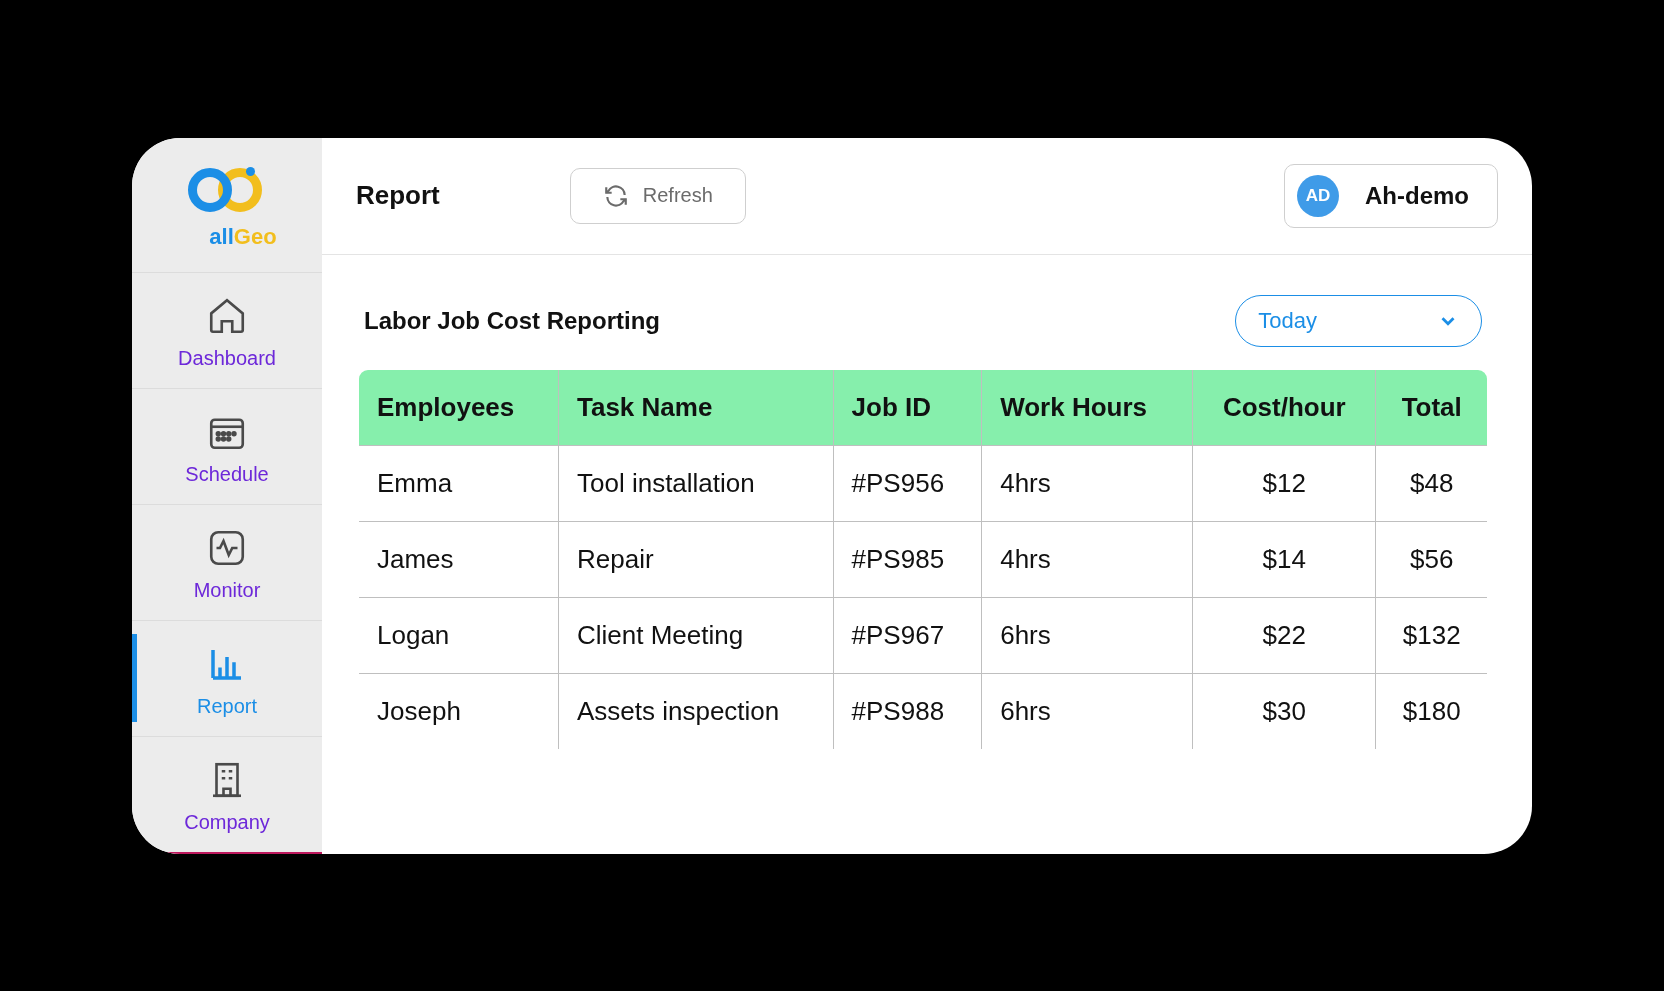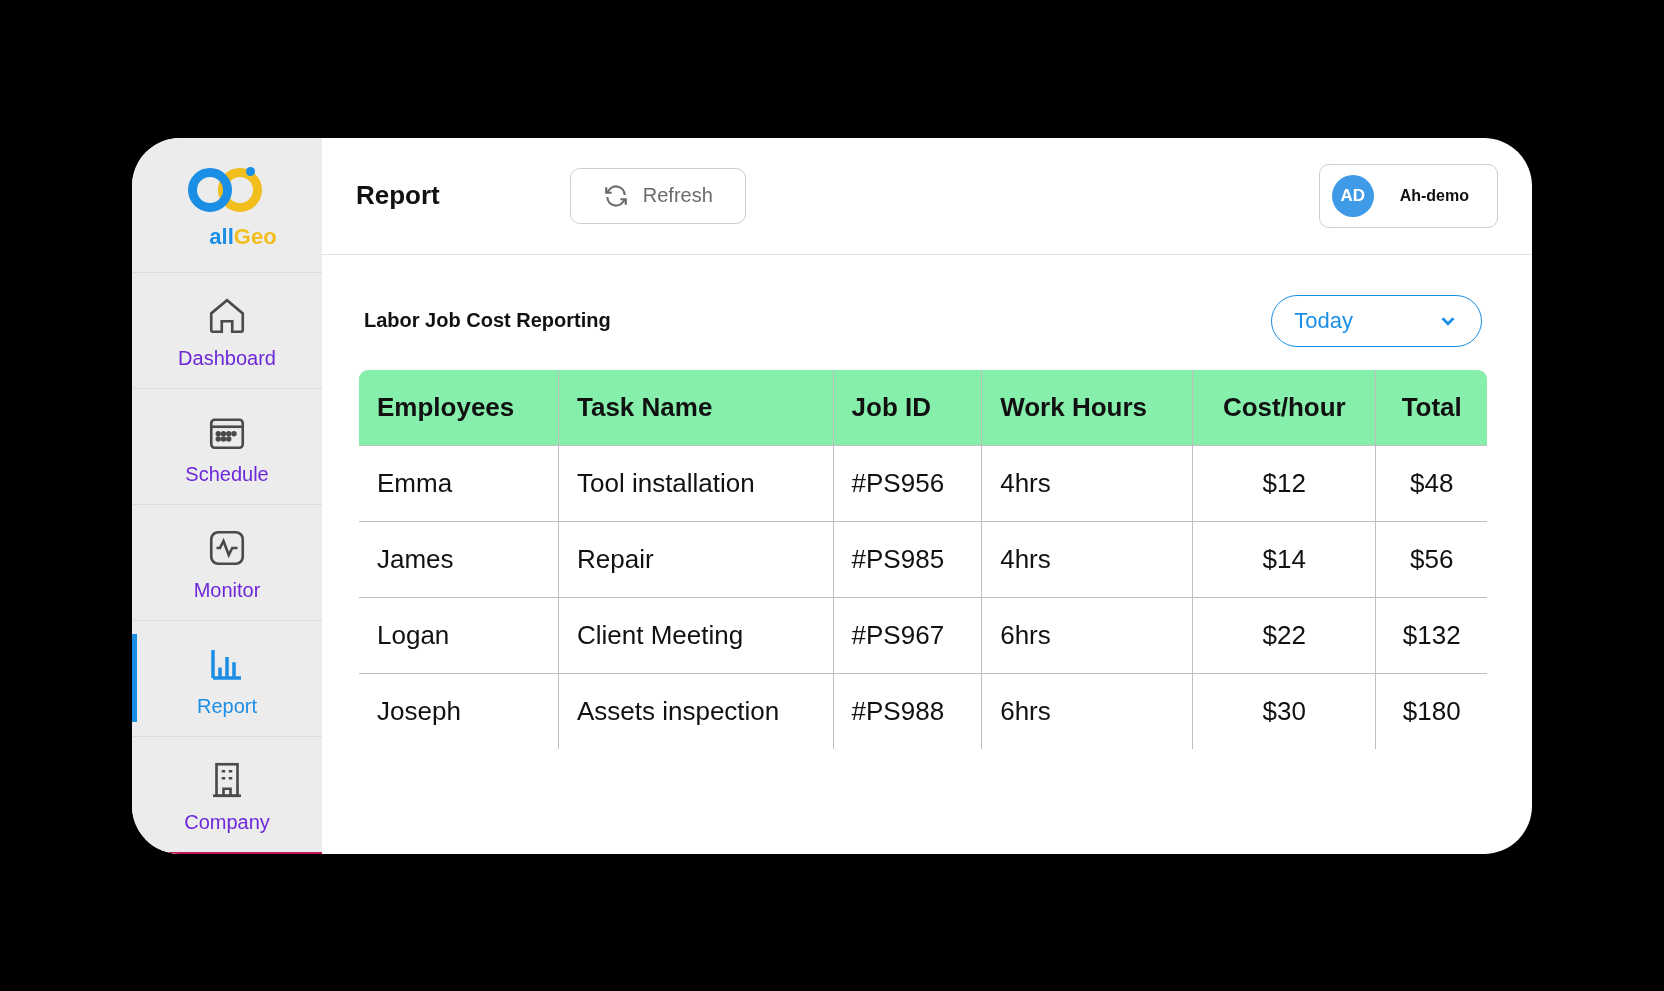--- a/index.html
+++ b/index.html
@@ -23,26 +23,26 @@
     .nav-label { font-size:20px; color:#6d28d9; }
     .nav-item.active .nav-label { color:#1b8ee6; }
     .main { flex:1; display:flex; flex-direction:column; }
     .topbar { display:flex; align-items:center; padding:26px 34px; border-bottom:1px solid #e4e4e4; gap:130px; }
     .page-title { font-size:26px; font-weight:800; color:#111; }
     .refresh-btn { display:flex; align-items:center; gap:14px; border:1px solid #cfcfcf; border-radius:10px; padding:14px 32px; background:#fff; cursor:pointer; }
     .refresh-btn span { font-size:20px; color:#6b6b6b; }
     .spacer { flex:1; }
     .user-chip { display:flex; align-items:center; gap:26px; border:1px solid #cfcfcf; border-radius:10px; padding:10px 28px 10px 12px; background:#fff; cursor:pointer; }
     .avatar { width:42px; height:42px; border-radius:50%; background:#3f9be8; color:#fff; font-weight:700; font-size:17px; display:flex; align-items:center; justify-content:center; }
-    .user-name { font-size:16px; font-weight:600; color:#111; }
+    .user-name { font-size:24px; font-weight:600; color:#111; }
     .content { padding:20px 26px 50px 18px; }
     .panel { background:#fff; border-radius:14px; padding:14px 18px 30px; }
     .panel-head { display:flex; align-items:center; justify-content:space-between; padding:6px 6px 22px; }
-    .panel-title { font-size:20px; font-weight:800; color:#111; }
-    .range-select { border:1.5px solid #1b8ee6; border-radius:26px; padding:12px 22px; display:flex; align-items:center; gap:84px; cursor:pointer; color:#1b8ee6; font-size:22px; font-weight:500; }
+    .panel-title { font-size:24px; font-weight:800; color:#111; }
+    .range-select { border:1.5px solid #1b8ee6; border-radius:26px; padding:12px 22px; display:flex; align-items:center; gap:120px; cursor:pointer; color:#1b8ee6; font-size:22px; font-weight:500; }
     table { width:100%; border-collapse:collapse; border:1px solid #bfbfbf; border-radius:10px; overflow:hidden; }
     th, td { border:1px solid #bfbfbf; padding:22px 18px; text-align:left; font-size:26px; color:#111; }
     thead th { background:#86efac; font-weight:700; }
     td.center, th.center { text-align:center; }
     svg { display:block; }
   </style>
 </head>
 <body>
 
 <div class="device">

